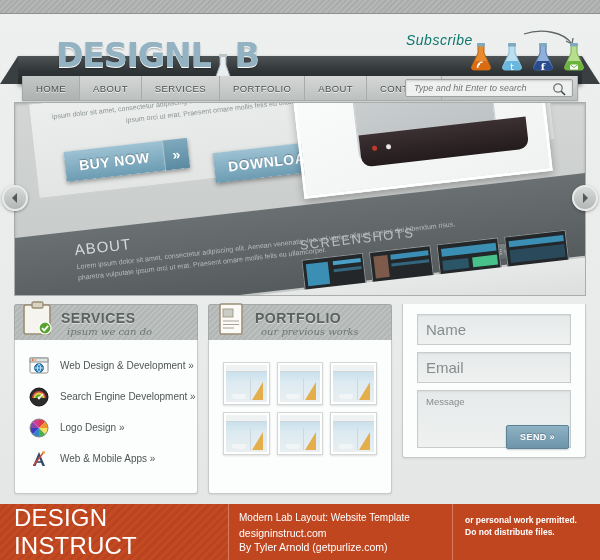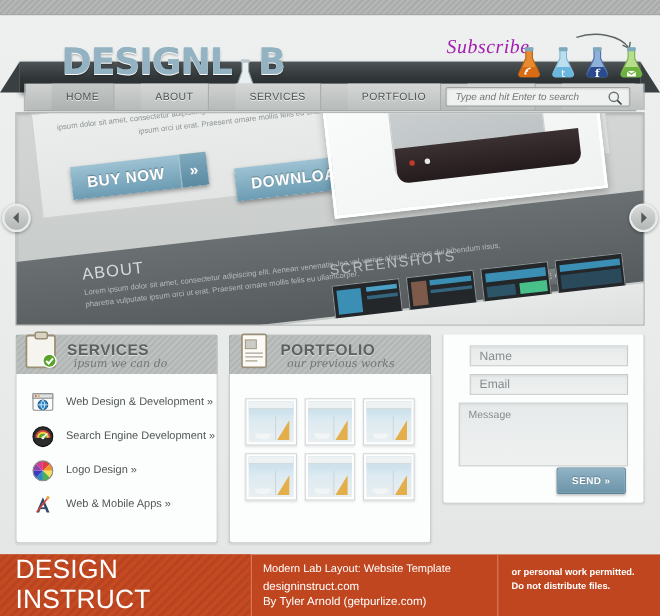--- a/index.html
+++ b/index.html
@@ -37,22 +37,22 @@
     white-space: nowrap;
   }
   .logo .flaskletter { position: relative; display: inline-block; width: 24px; }
   .flask-glyph {
     position: absolute; left: 1px; top: -14px; width: 22px; height: 34px;
   }
 
   .subscribe-wrap { position: absolute; right: 6px; top: 16px; width: 200px; height: 46px; }
   .subscribe-label {
     position: absolute; left: 12px; top: 2px;
-    font-family: Liberation Serif, serif; font-style: italic;
-    font-size: 18px; color: #a21caf; letter-spacing: .5px;
+    font-family: Liberation Sans, sans-serif; font-style: italic;
+    font-size: 14px; color: #0f766e; letter-spacing: .5px;
   }
   .subscribe-arrow { position: absolute; left: 128px; top: 0px; }
   .social-row { position: absolute; right: 8px; top: 12px; display: flex; gap: 7px; }
   .social-flask { width: 24px; height: 30px; position: relative; cursor: pointer; }
 
   
   .header-bar {
     position: absolute; top: 42px; left: 18px; width: 564px; height: 28px;
     background: linear-gradient(180deg,#4e5455 0%, #2f3436 55%, #262b2d 100%);
     box-shadow: 0 2px 4px rgba(0,0,0,.4);
@@ -74,21 +74,20 @@
     display: flex; align-items: stretch;
     box-shadow: 0 1px 2px rgba(0,0,0,.18);
   }
   .nav-item {
     display:flex; align-items:center; justify-content:center;
     padding: 0 13px; font-size: 9.5px; letter-spacing: .4px;
     color: #4a5150; cursor: pointer;
     border-right: 1px solid #a8acab;
     text-shadow: 0 1px 0 rgba(255,255,255,.75);
     background: linear-gradient(180deg,#d4d7d6 0%, #bcc0bf 100%);
-    margin-left: 24px;
   }
   .nav-item.active { background: linear-gradient(180deg,#c3c7c6 0%, #aeb2b1 100%); }
   .nav-spacer { flex: 1; background: linear-gradient(180deg,#d4d7d6 0%, #bcc0bf 100%); }
   .search-box {
     position: absolute; right: 4px; top: 3px; width: 168px; height: 18px;
     background: #eef1f0; border: 1px solid #9ea2a1; border-radius: 2px;
     display: flex; align-items: center;
     box-shadow: inset 0 1px 2px rgba(0,0,0,.15);
   }
   .search-input {
@@ -236,23 +235,23 @@
   .pf-inner {
     width: 100%; height: 100%; position: relative; overflow: hidden;
     background: linear-gradient(180deg,#bcd9e8 0%, #dceaf1 45%, #e9eff1 100%);
   }
   .pf-bar { position:absolute; left:0; top:0; width:100%; height:7px; background:#eef2f3; border-bottom:1px solid #cfd7da; }
   .pf-boat { position:absolute; left:6px; bottom:3px; width:14px; height:5px; background:#f2f5f6; border-radius:0 0 4px 4px; }
   .pf-sail { position:absolute; right:4px; bottom:2px; width:0; height:0; border-bottom:18px solid #e4ae4a; border-left:11px solid transparent; }
   .pf-mast { position:absolute; right:16px; bottom:2px; width:1px; height:22px; background:#cfd7da; }
 
   .form-field {
-    margin: 0 14px 7px 24px; height: 19px;
+    margin: 0 14px 7px 14px; height: 31px;
     background: linear-gradient(180deg,#e7eaea,#eff1f1);
-    border: 1px solid #c8cccb; font-size: 11px; color: #868d8c;
+    border: 1px solid #c8cccb; font-size: 15px; color: #868d8c;
     display: flex; align-items: center; padding-left: 8px; cursor: text;
     box-shadow: inset 0 1px 2px rgba(0,0,0,.07);
   }
   .form-area {
     margin: 0 14px 0 14px; height: 58px;
     background: linear-gradient(180deg,#e7eaea,#eff1f1);
     border: 1px solid #c8cccb; font-size: 9.5px; color: #868d8c;
     padding: 5px 0 0 8px; cursor: text;
     box-shadow: inset 0 1px 2px rgba(0,0,0,.07);
   }

